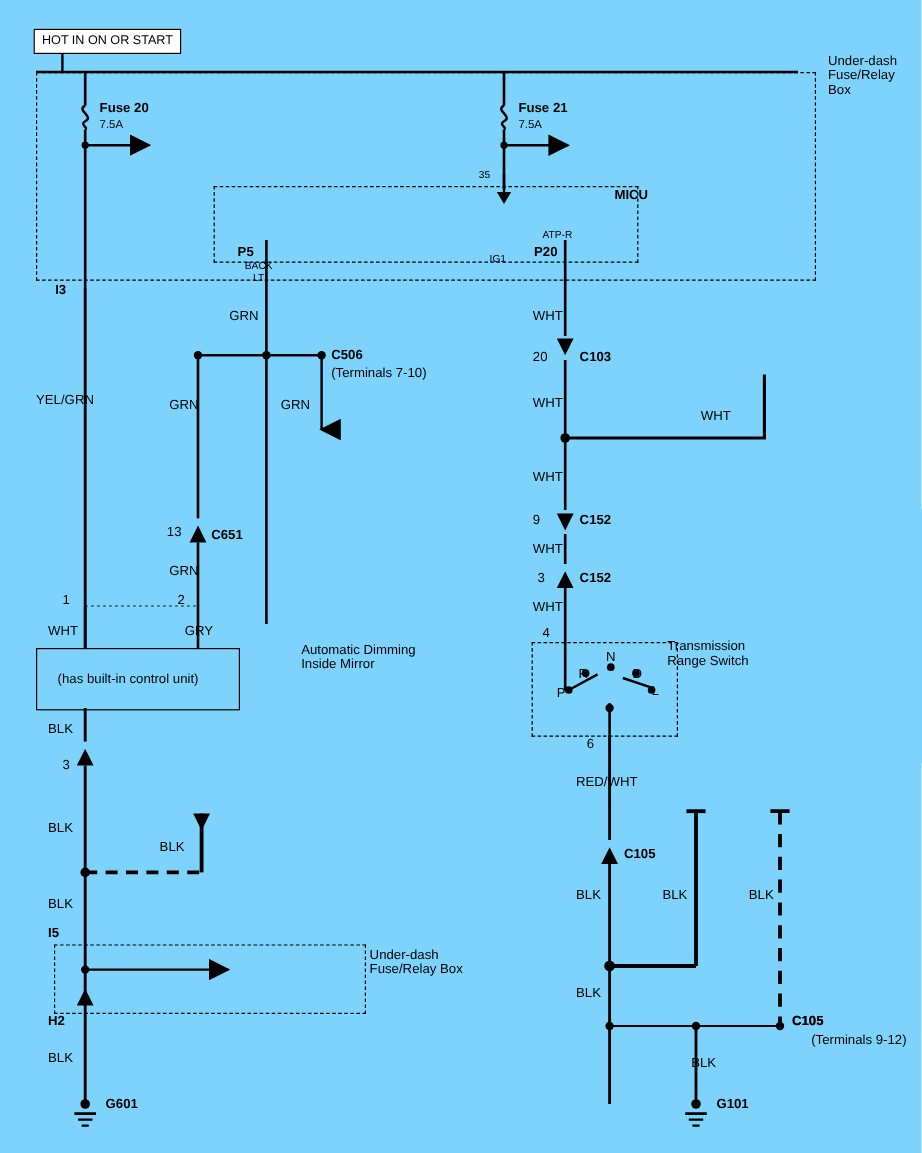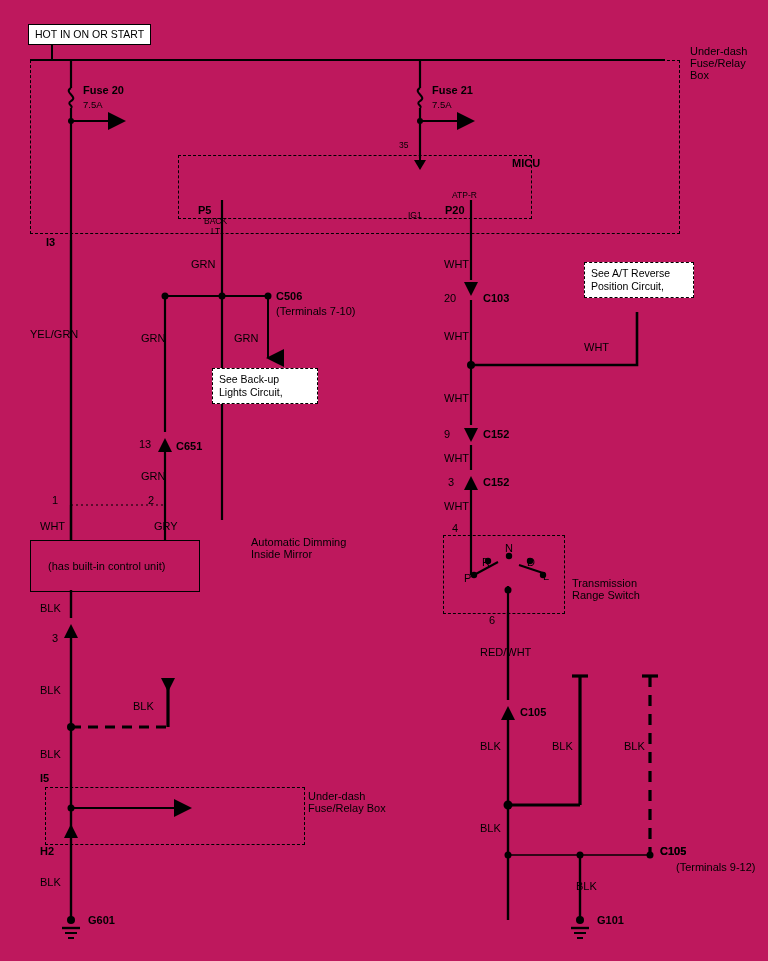--- a/index.html
+++ b/index.html
@@ -8,21 +8,21 @@
     background: #ffffff;
   }
   body {
     font-family: "Liberation Sans", sans-serif;
     color: #000000;
   }
   #diagram {
     position: relative;
     width: 768px;
     height: 961px;
-    background: #be185d;
+    background: #7dd3fc;
     overflow: hidden;
   }
   .lbl {
     position: absolute;
     font-size: 11px;
     line-height: 12px;
     color: #000;
     white-space: pre;
   }
   .lbl.bold { font-weight: bold; }
@@ -208,31 +208,27 @@
 
   <div class="dashbox" style="left:178px; top:155px; width:352px; height:62px;"></div>
   <div class="lbl bold" style="left:512px; top:157px;">MICU</div>
 
   <div class="solidbox" style="left:30px; top:540px; width:168px; height:50px;"></div>
   <div class="lbl" style="left:48px; top:560px;">(has built-in control unit)</div>
   <div class="lbl" style="left:206px; top:536px;margin-left:45px;"><span style="white-space:pre">Automatic Dimming
 Inside Mirror</span></div>
 
   <div class="dashbox" style="left:443px; top:535px; width:120px; height:77px;"></div>
-  <div class="lbl" style="left:572px; top:533px;margin-top:44px;"><span style="white-space:pre">Transmission
+  <div class="lbl" style="left:556px; top:533px;"><span style="white-space:pre">Transmission
 Range Switch</span></div>
 
   <div class="dashbox" style="left:45px; top:787px; width:258px; height:56px;"></div>
   <div class="lbl" style="left:308px; top:790px;"><span style="white-space:pre">Under-dash
 Fuse/Relay Box</span></div>
 
-  <div class="dashnote" style="left:212px; top:368px; width:92px;"><span style="white-space:pre">See Back-up
-Lights Circuit,</span></div>
-  <div class="dashnote" style="left:584px; top:262px; width:96px;"><span style="white-space:pre">See A/T Reverse
-Position Circuit,</span></div>
 
   <div class="lbl bold" style="left:83px; top:84px;">Fuse 20</div>
   <div class="lbl sm" style="left:83px; top:99px;">7.5A</div>
   <div class="lbl bold" style="left:432px; top:84px;">Fuse 21</div>
   <div class="lbl sm" style="left:432px; top:99px;">7.5A</div>
 
   <div class="lbl xs" style="left:399px; top:140px;">35</div>
   <div class="lbl xs" style="left:408px; top:190px;margin-top:20px;">IG1</div>
 
   <div class="lbl xs" style="left:204px; top:176px; text-align:center;margin-top:40px;"><span style="white-space:pre">BACK

